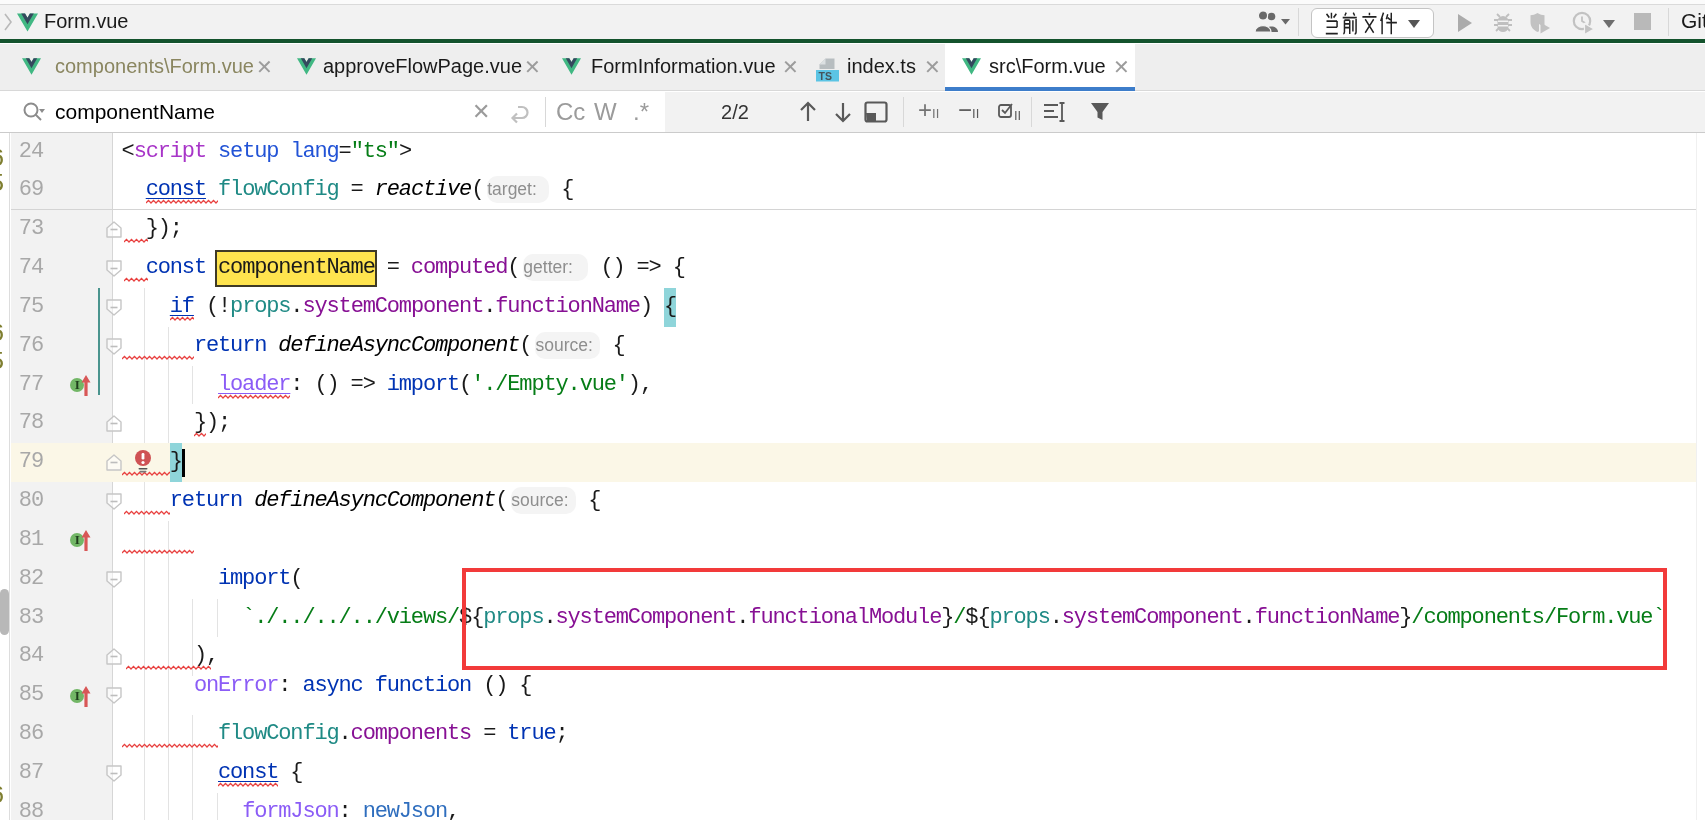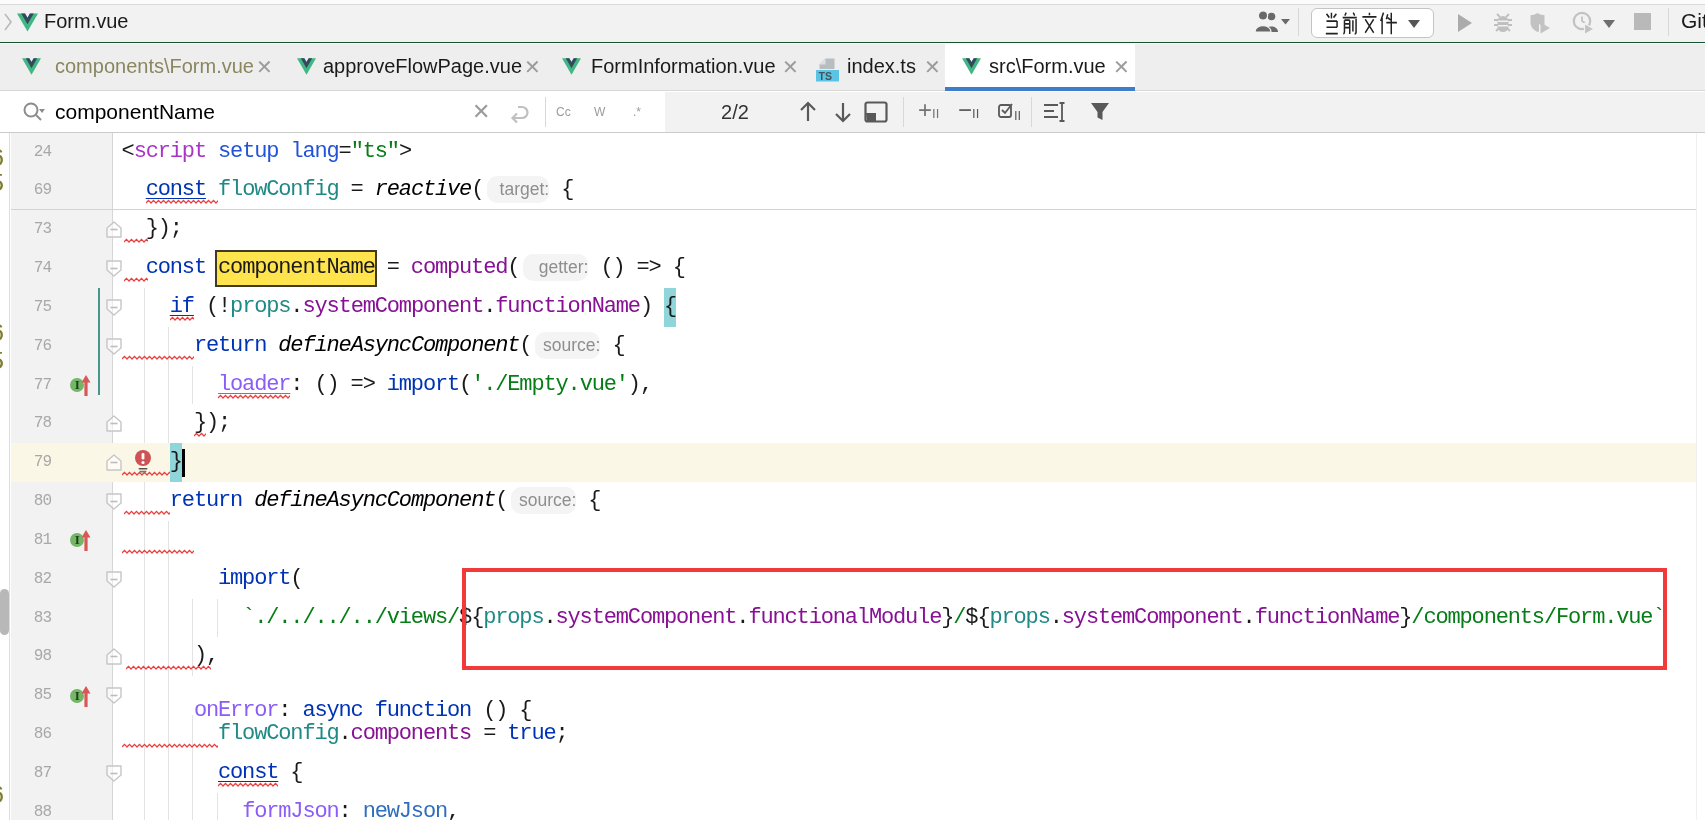--- a/index.html
+++ b/index.html
@@ -1,44 +1,44 @@
 <!DOCTYPE html>
 <html><head><meta charset="utf-8"><style>
 *{margin:0;padding:0;box-sizing:border-box}
 html,body{width:1705px;height:820px;overflow:hidden;background:#fff;font-family:"Liberation Sans",sans-serif;}
 #page{position:relative;width:1705px;height:820px}
-#titlebar{position:absolute;left:0;top:0;width:1705px;height:43px;background:#F2F2F2;border-bottom:1px solid #14532d}
+#titlebar{position:absolute;left:0;top:0;width:1705px;height:43px;background:#F2F2F2;border-bottom:4px solid #14532d}
 #titlebar .ttl{position:absolute;left:44px;top:10px;font-size:20px;color:#1A1A1A}
 #tabbar{position:absolute;left:0;top:44px;width:1705px;height:47px;background:#EEEEEE;border-bottom:1px solid #D8D8D8}
 .tab{position:absolute;top:0;height:46px;font-size:20px;color:#1A1A1A}
 .tab .lbl{position:absolute;top:11px;white-space:nowrap}
 .tab .x{position:absolute;top:11px;color:#9C9C9C;font-size:20px}
 #atab{position:absolute;top:0;height:43px;background:#FFF}
 #abar{position:absolute;top:43px;height:4px;background:#3D7DCA}
 #searchbar{position:absolute;left:0;top:92px;width:1705px;height:41px;background:#F2F2F2;border-bottom:1px solid #CBCBCB}
 #sinput{position:absolute;left:0;top:0;width:665px;height:40px;background:#FFF}
-.sic{position:absolute;top:0;height:40px;line-height:40px;color:#9B9B9B;font-size:12px}
+.sic{position:absolute;top:0;height:40px;line-height:40px;color:#9B9B9B;font-size:24px}
 .sep{position:absolute;top:5px;width:1px;height:30px;background:#D8D8D8}
 #editor{position:absolute;left:0;top:133px;width:1705px;height:687px;background:#fff;overflow:hidden}
 #gutter{position:absolute;left:11px;top:0;width:102px;height:687px;background:#F2F2F2;border-right:1px solid #D6D6D6}
 #lstrip{position:absolute;left:0;top:0;width:10px;height:687px;background:#FFF;overflow:hidden;border-right:1px solid #DDD}
-.ln{position:absolute;left:11px;width:40px;text-align:right;height:38.83px;line-height:38.83px;font-family:"Liberation Mono",monospace;font-size:16px;color:#A8A8A8;letter-spacing:-1px}
+.ln{position:absolute;left:11px;width:40px;text-align:center;height:38.83px;line-height:38.83px;font-family:"Liberation Mono",monospace;font-size:22px;color:#A8A8A8;letter-spacing:-1px}
 .cl{position:absolute;left:121.6px;height:38.83px;line-height:38.83px;font-family:"Liberation Mono",monospace;font-size:22px;letter-spacing:-1.15px;color:#1A1A1A;white-space:pre}
 .cl b[s]{font-weight:normal;color:#0033B3}
 .cl i{font-style:normal}
 .cl i[t]{color:#A835C8}
 .cl i[a]{color:#2253D6}
 .cl i[g]{color:#067D17}
 .cl i[p]{color:#871094}
 .cl i[v]{color:#1F8A85}
 .cl i[o]{color:#8b5cf6}
 .cl i[n]{color:#2F6EBE}
 .cl i[e]{color:#000;font-style:italic}
 .cl b[u],.cl i[u]{text-decoration:underline;text-decoration-thickness:1.4px;text-underline-offset:2.5px;text-decoration-skip-ink:none}
-.chip{display:inline-block;background:#F4F4F4;border-radius:10px;color:#8E8E8E;font-family:"Liberation Sans",sans-serif;font-size:17px;line-height:26px;height:27px;text-align:right;vertical-align:middle;margin:0 0 0 4px;letter-spacing:0;position:relative;top:0.5px;font-size:17.5px}
+.chip{display:inline-block;background:#F4F4F4;border-radius:10px;color:#8E8E8E;font-family:"Liberation Sans",sans-serif;font-size:17px;line-height:26px;height:27px;text-align:left;vertical-align:middle;margin:0 0 0 4px;letter-spacing:0;position:relative;top:0.5px;font-size:17.5px}
 </style></head><body>
 <div id="page">
 
 <div id="editor">
 <div id="gutter"></div>
 <div style="position:absolute;left:143.5px;top:154.8px;width:1px;height:532.2px;background:#E3E3E3;"></div>
       <div style="position:absolute;left:167.8px;top:193.6px;width:1px;height:116.5px;background:#E3E3E3;"></div>
       <div style="position:absolute;left:167.8px;top:387.8px;width:1px;height:299.2px;background:#E3E3E3;"></div>
       <div style="position:absolute;left:192.2px;top:232.5px;width:1px;height:38.8px;background:#E3E3E3;"></div>
       <div style="position:absolute;left:192.2px;top:465.5px;width:1px;height:77.6px;background:#E3E3E3;"></div>
@@ -148,31 +148,31 @@
         <path d="M5 1 L9.5 8.5 H6.6 V22 H3.4 V8.5 H0.5 Z" fill="#D85757"></path>
       </svg>
 <div class="ln" style="top:426.6px">82</div>
       <pre class="cl" style="top:426.6px">        <b s="">import</b>(</pre>
       <svg width="16" height="17" viewBox="0 0 16 17" style="position:absolute;left:105.5px;top:437.5px">
         <path d="M1 1 H15 V10 L8 16 L1 10 Z" fill="rgba(255,255,255,.55)" stroke="#C6C6C6" stroke-width="1.4" stroke-linejoin="round"></path>
         <line x1="4.5" y1="8.5" x2="11.5" y2="8.5" stroke="#BDBDBD" stroke-width="1.6"></line>
       </svg>
 <div class="ln" style="top:465.5px">83</div>
       <pre class="cl" style="top:465.5px">          <i g="">`./../../../views/</i>${<i v="">props</i>.<i p="">systemComponent</i>.<i p="">functionalModule</i>}<i g="">/</i>${<i v="">props</i>.<i p="">systemComponent</i>.<i p="">functionName</i>}<i g="">/components/Form.vue`</i></pre>
-<div class="ln" style="top:504.3px">98</div>
+<div class="ln" style="top:504.3px">84</div>
       <pre class="cl" style="top:504.3px">      ),</pre>
       <svg width="84.4" height="6" viewBox="0 0 84.4 6" preserveAspectRatio="none" style="position:absolute;left:126.4px;top:532.3px;overflow:hidden">
         <path d="M0 4 l2.5 -2.6 l2.5 2.6 l2.5 -2.6 l2.5 2.6 l2.5 -2.6 l2.5 2.6 l2.5 -2.6 l2.5 2.6 l2.5 -2.6 l2.5 2.6 l2.5 -2.6 l2.5 2.6 l2.5 -2.6 l2.5 2.6 l2.5 -2.6 l2.5 2.6 l2.5 -2.6 l2.5 2.6 l2.5 -2.6 l2.5 2.6 l2.5 -2.6 l2.5 2.6 l2.5 -2.6 l2.5 2.6 l2.5 -2.6 l2.5 2.6 l2.5 -2.6 l2.5 2.6 l2.5 -2.6 l2.5 2.6 l2.5 -2.6 l2.5 2.6 l2.5 -2.6 l2.5 2.6 l2.5 -2.6 l2.5 2.6" stroke="#E8403F" stroke-width="1.3" fill="none"></path>
       </svg>
       <svg width="16" height="17" viewBox="0 0 16 17" style="position:absolute;left:105.5px;top:515.2px">
         <path d="M8 1 L15 7 V16 H1 V7 Z" fill="rgba(255,255,255,.55)" stroke="#C6C6C6" stroke-width="1.4" stroke-linejoin="round"></path>
         <line x1="4.5" y1="8.5" x2="11.5" y2="8.5" stroke="#BDBDBD" stroke-width="1.6"></line>
       </svg>
 <div class="ln" style="top:543.1px">85</div>
-      <pre class="cl" style="top:559px">      <i o="">onError</i>: <b s="">async</b> <b s="">function</b> () {</pre>
+      <pre class="cl" style="top:534px">      <i o="">onError</i>: <b s="">async</b> <b s="">function</b> () {</pre>
       <svg width="16" height="17" viewBox="0 0 16 17" style="position:absolute;left:105.5px;top:554.0px">
         <path d="M1 1 H15 V10 L8 16 L1 10 Z" fill="rgba(255,255,255,.55)" stroke="#C6C6C6" stroke-width="1.4" stroke-linejoin="round"></path>
         <line x1="4.5" y1="8.5" x2="11.5" y2="8.5" stroke="#BDBDBD" stroke-width="1.6"></line>
       </svg>
       <div style="position:absolute;left:70px;top:555.5px;width:14px;height:14px;border-radius:50%;background:#72B666;"></div>
       <div style="position:absolute;left:74.8px;top:554.5px;font:bold 13px 'Liberation Serif',serif;color:#1E3D1C;">I</div>
       <svg width="10" height="23" viewBox="0 0 10 23" style="position:absolute;left:81px;top:551.5px">
         <path d="M5 1 L9.5 8.5 H6.6 V22 H3.4 V8.5 H0.5 Z" fill="#D85757"></path>
       </svg>
 <div class="ln" style="top:581.9px">86</div>

